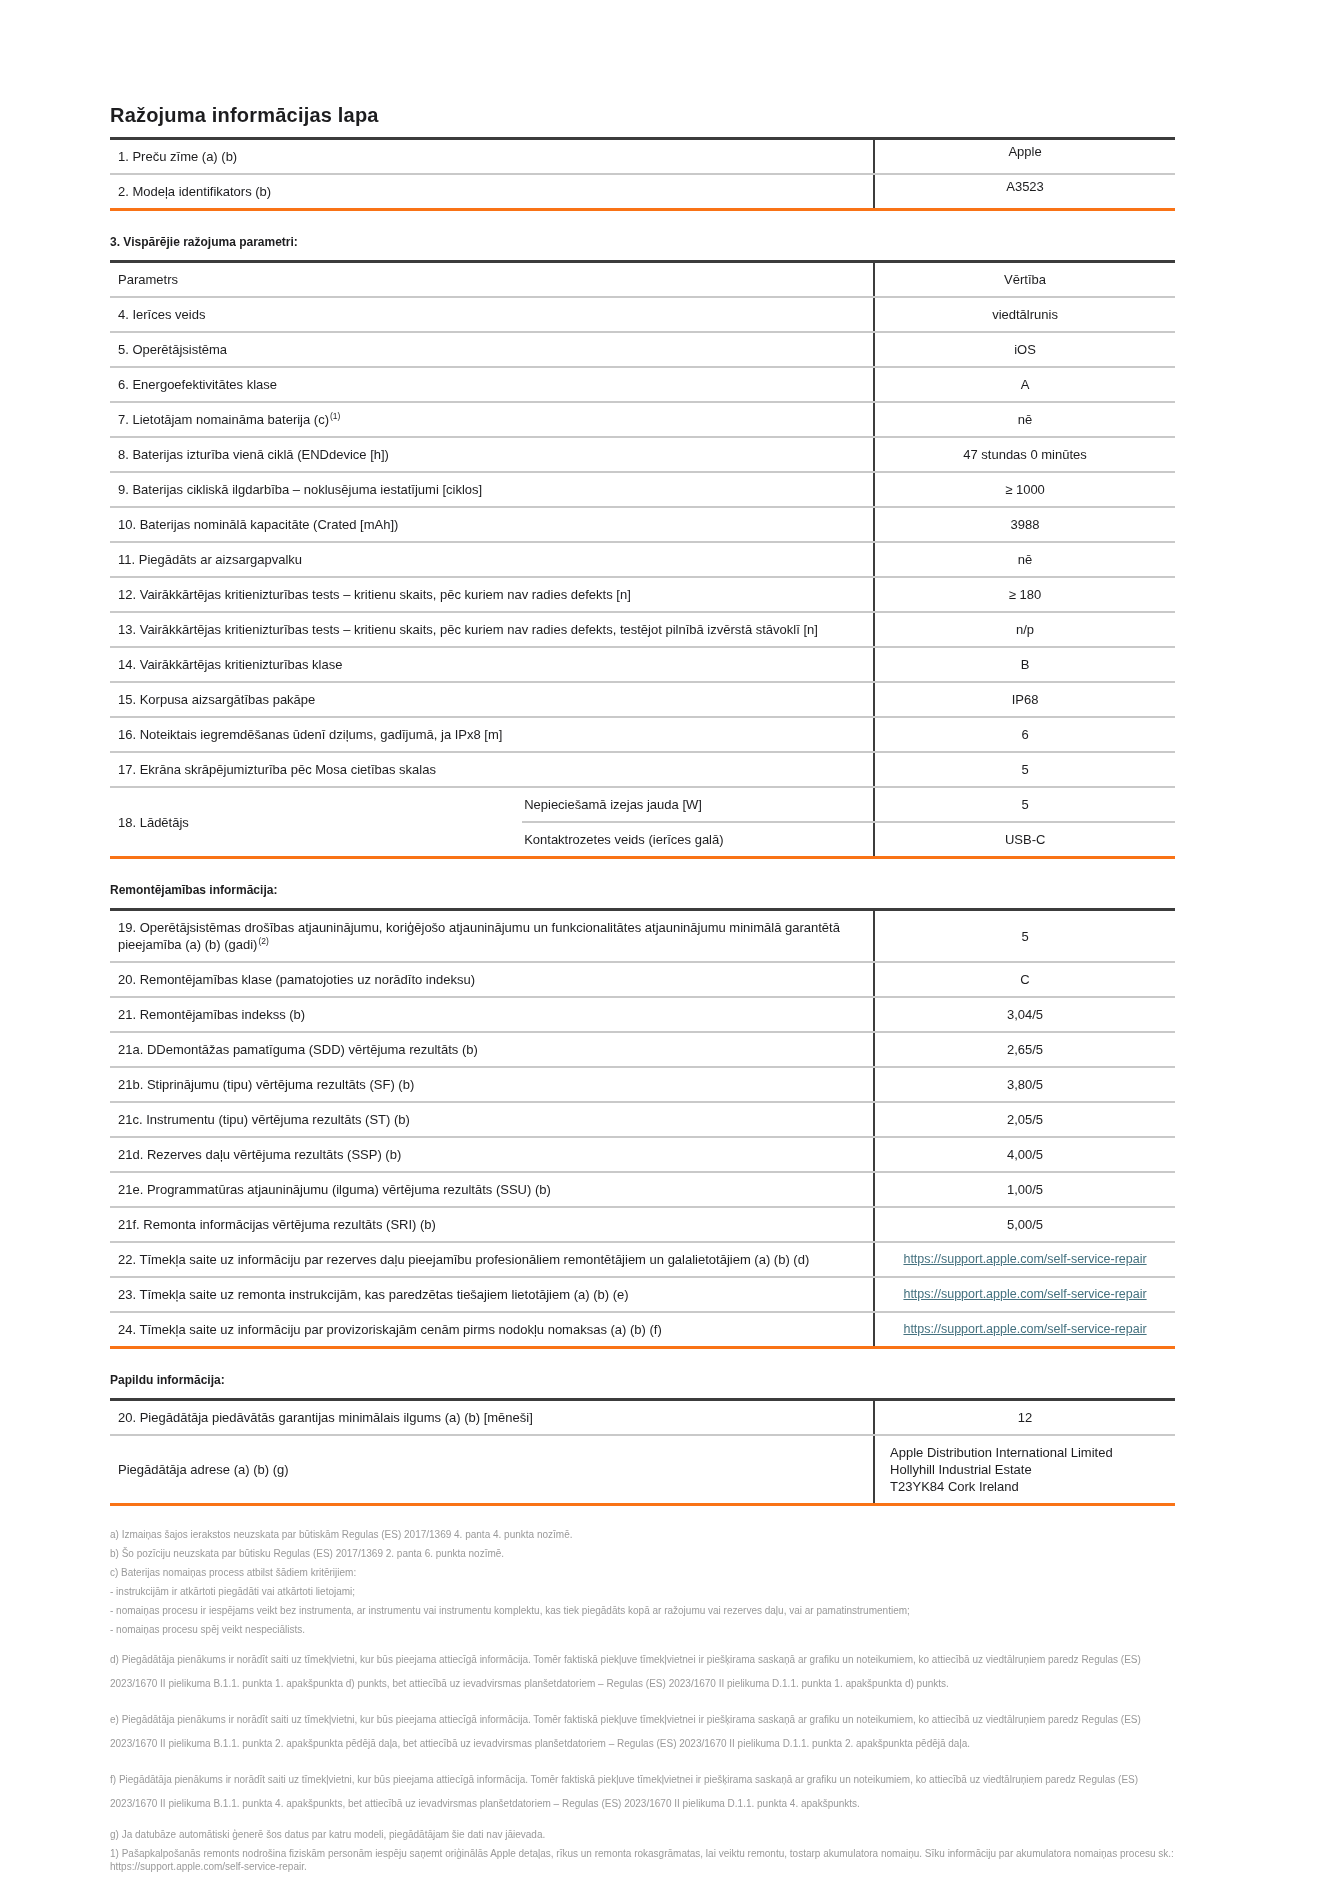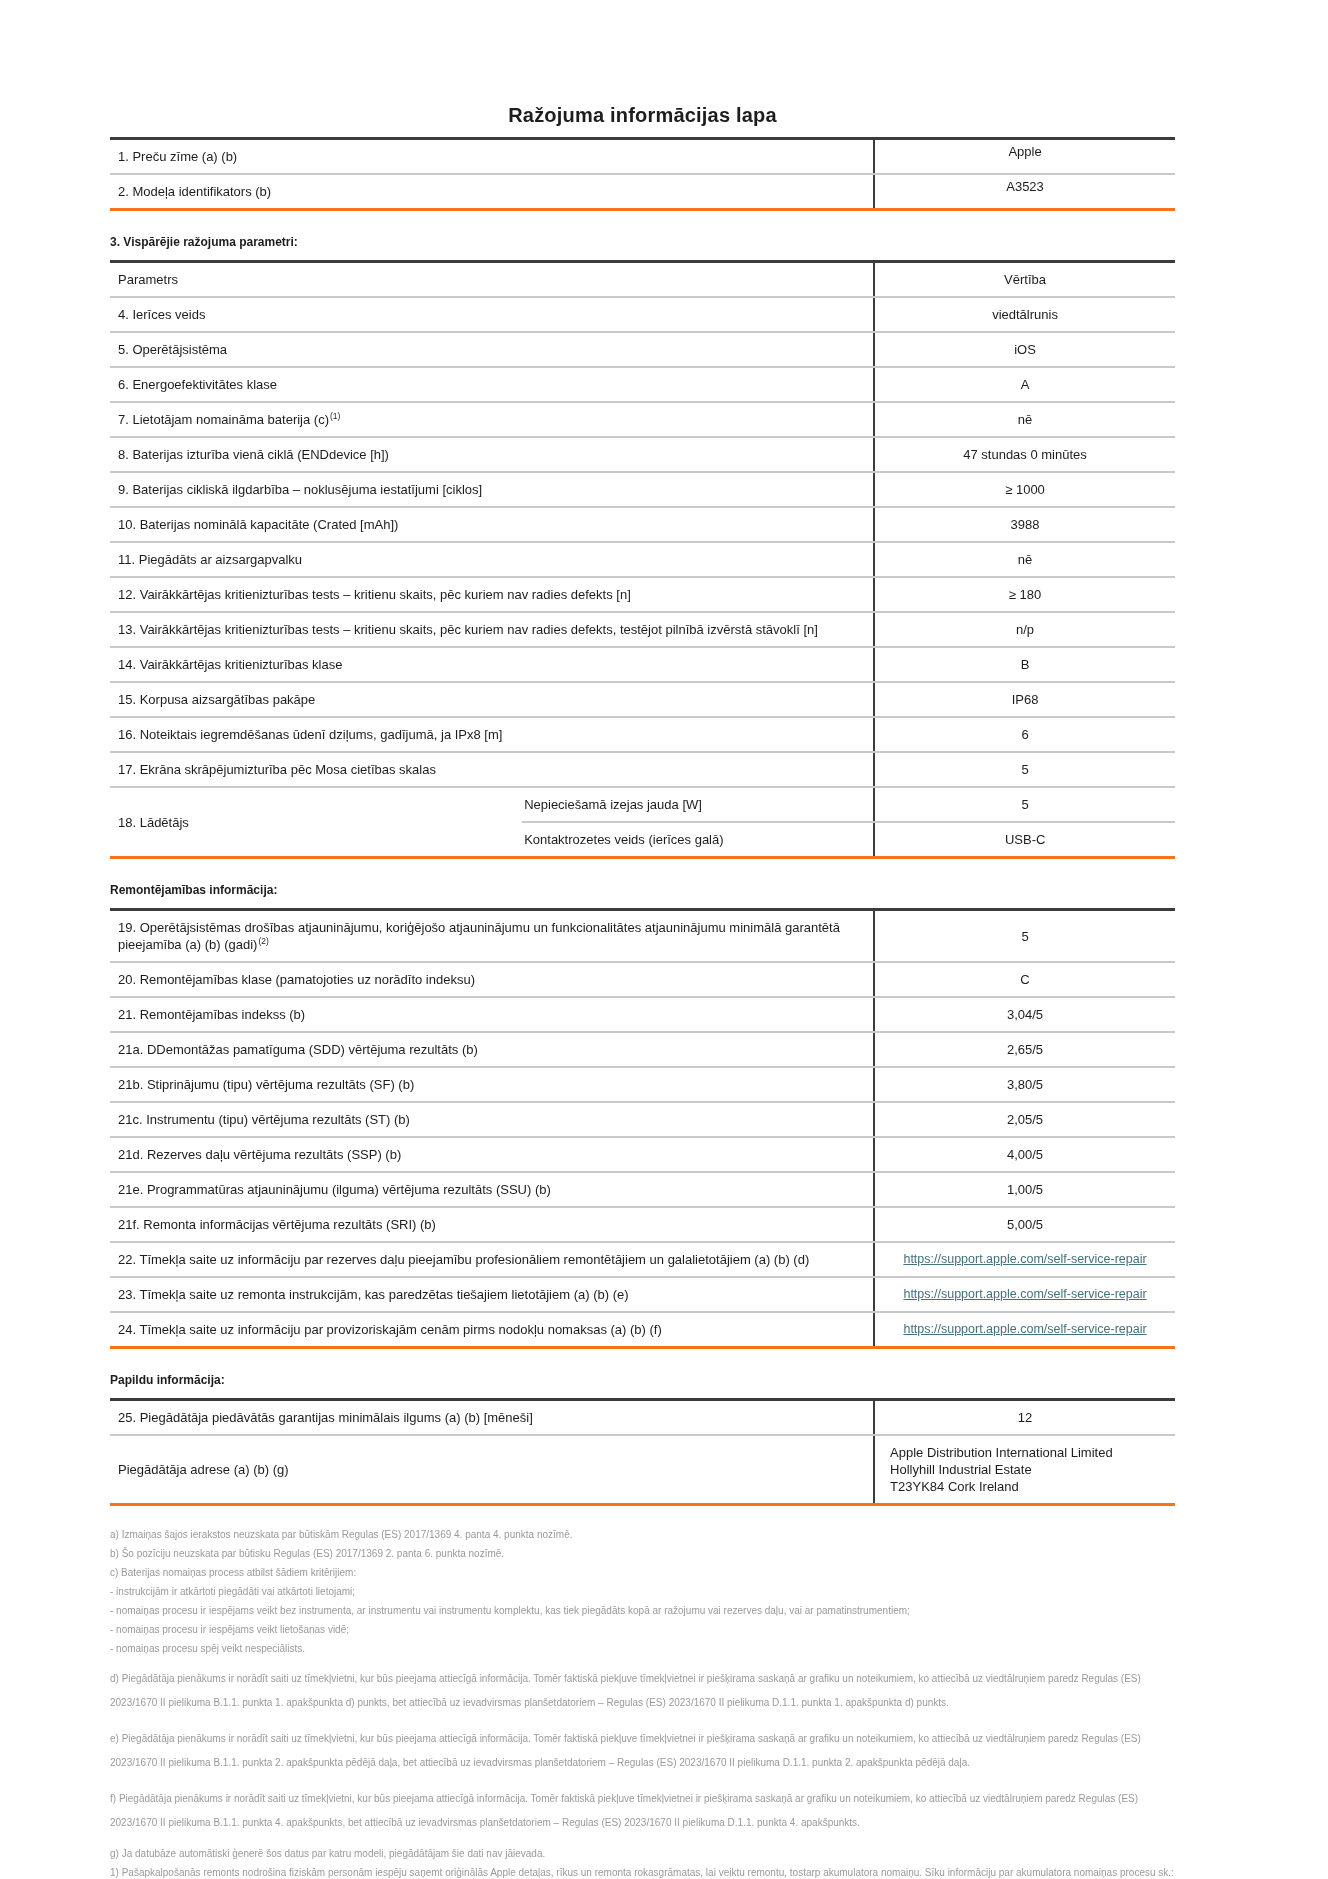--- a/index.html
+++ b/index.html
@@ -6,21 +6,21 @@
   html,body { background:#ffffff; }
   body {
     width:1328px; min-height:1879px;
     font-family:"Liberation Sans", sans-serif;
     color:#1d1d1f;
     overflow:hidden;
   }
   .page { width:1065px; margin:0 0 0 110px; padding-top:104px; }
 
   h1.title {
-    font-size:20px; font-weight:bold; text-align:center;
+    font-size:20px; font-weight:bold; 
     letter-spacing:0.2px; margin-bottom:10px;
   }
 
   .tbl { border-top:3px solid #3c3c3c; border-bottom:3px solid #f97316; width:100%; }
   .row { display:flex; align-items:stretch; border-top:2px solid #c9c9c9; }
   .row:first-child { border-top:none; }
   .cell-label {
     flex:0 0 71.65%; max-width:71.65%;
     padding:8px 14px 8px 8px; font-size:13px; line-height:17px;
     display:flex; align-items:center;
@@ -273,21 +273,21 @@
         <div class="cell-value">
           <a class="support-link">https://support.apple.com/self-service-repair</a>
         </div>
       </div>
     </div>
 
   <div class="section-heading">Papildu informācija:</div>
   <div class="tbl" id="additional-table">
       <div class="row">
         <div class="cell-label">
-          <span>25. Piegādātāja piedāvātās garantijas minimālais ilgums (a) (b) [mēneši]</span>
+          <span>20. Piegādātāja piedāvātās garantijas minimālais ilgums (a) (b) [mēneši]</span>
         </div>
         <div class="cell-value">12</div>
       </div>
       <div class="row">
         <div class="cell-label">
           <span>Piegādātāja adrese (a) (b) (g)</span>
         </div>
         <div class="cell-value left">
           <div>Apple Distribution International Limited</div>
           <div>Hollyhill Industrial Estate</div>
@@ -295,21 +295,20 @@
         </div>
       </div>
     </div>
 
   <div class="footnotes" id="footnotes">
       <div class="fline">a) Izmaiņas šajos ierakstos neuzskata par būtiskām Regulas (ES) 2017/1369 4. panta 4. punkta nozīmē.</div>
       <div class="fline">b) Šo pozīciju neuzskata par būtisku Regulas (ES) 2017/1369 2. panta 6. punkta nozīmē.</div>
       <div class="fline">c) Baterijas nomaiņas process atbilst šādiem kritērijiem:</div>
       <div class="fline">- instrukcijām ir atkārtoti piegādāti vai atkārtoti lietojami;</div>
       <div class="fline">- nomaiņas procesu ir iespējams veikt bez instrumenta, ar instrumentu vai instrumentu komplektu, kas tiek piegādāts kopā ar ražojumu vai rezerves daļu, vai ar pamatinstrumentiem;</div>
-      <div class="fline">- nomaiņas procesu ir iespējams veikt lietošanas vidē;</div>
       <div class="fline">- nomaiņas procesu spēj veikt nespeciālists.</div>
       <div class="fpara">d) Piegādātāja pienākums ir norādīt saiti uz tīmekļvietni, kur būs pieejama attiecīgā informācija. Tomēr faktiskā piekļuve tīmekļvietnei ir piešķirama saskaņā ar grafiku un noteikumiem, ko attiecībā uz viedtālruņiem paredz Regulas (ES) 2023/1670 II pielikuma B.1.1. punkta 1. apakšpunkta d) punkts, bet attiecībā uz ievadvirsmas planšetdatoriem – Regulas (ES) 2023/1670 II pielikuma D.1.1. punkta 1. apakšpunkta d) punkts.</div>
       <div class="fpara">e) Piegādātāja pienākums ir norādīt saiti uz tīmekļvietni, kur būs pieejama attiecīgā informācija. Tomēr faktiskā piekļuve tīmekļvietnei ir piešķirama saskaņā ar grafiku un noteikumiem, ko attiecībā uz viedtālruņiem paredz Regulas (ES) 2023/1670 II pielikuma B.1.1. punkta 2. apakšpunkta pēdējā daļa, bet attiecībā uz ievadvirsmas planšetdatoriem – Regulas (ES) 2023/1670 II pielikuma D.1.1. punkta 2. apakšpunkta pēdējā daļa.</div>
       <div class="fpara">f) Piegādātāja pienākums ir norādīt saiti uz tīmekļvietni, kur būs pieejama attiecīgā informācija. Tomēr faktiskā piekļuve tīmekļvietnei ir piešķirama saskaņā ar grafiku un noteikumiem, ko attiecībā uz viedtālruņiem paredz Regulas (ES) 2023/1670 II pielikuma B.1.1. punkta 4. apakšpunkts, bet attiecībā uz ievadvirsmas planšetdatoriem – Regulas (ES) 2023/1670 II pielikuma D.1.1. punkta 4. apakšpunkts.</div>
       <div class="fline">g) Ja datubāze automātiski ģenerē šos datus par katru modeli, piegādātājam šie dati nav jāievada.</div>
       <div class="fline">1) Pašapkalpošanās remonts nodrošina fiziskām personām iespēju saņemt oriģinālās Apple detaļas, rīkus un remonta rokasgrāmatas, lai veiktu remontu, tostarp akumulatora nomaiņu. Sīku informāciju par akumulatora nomaiņas procesu sk.: https://support.apple.com/self-service-repair.</div>
       <div class="fline">2) No datuma, kad izbeigta laišana tirgū.</div>
     </div>
 
   <div class="version">2. versija</div>

